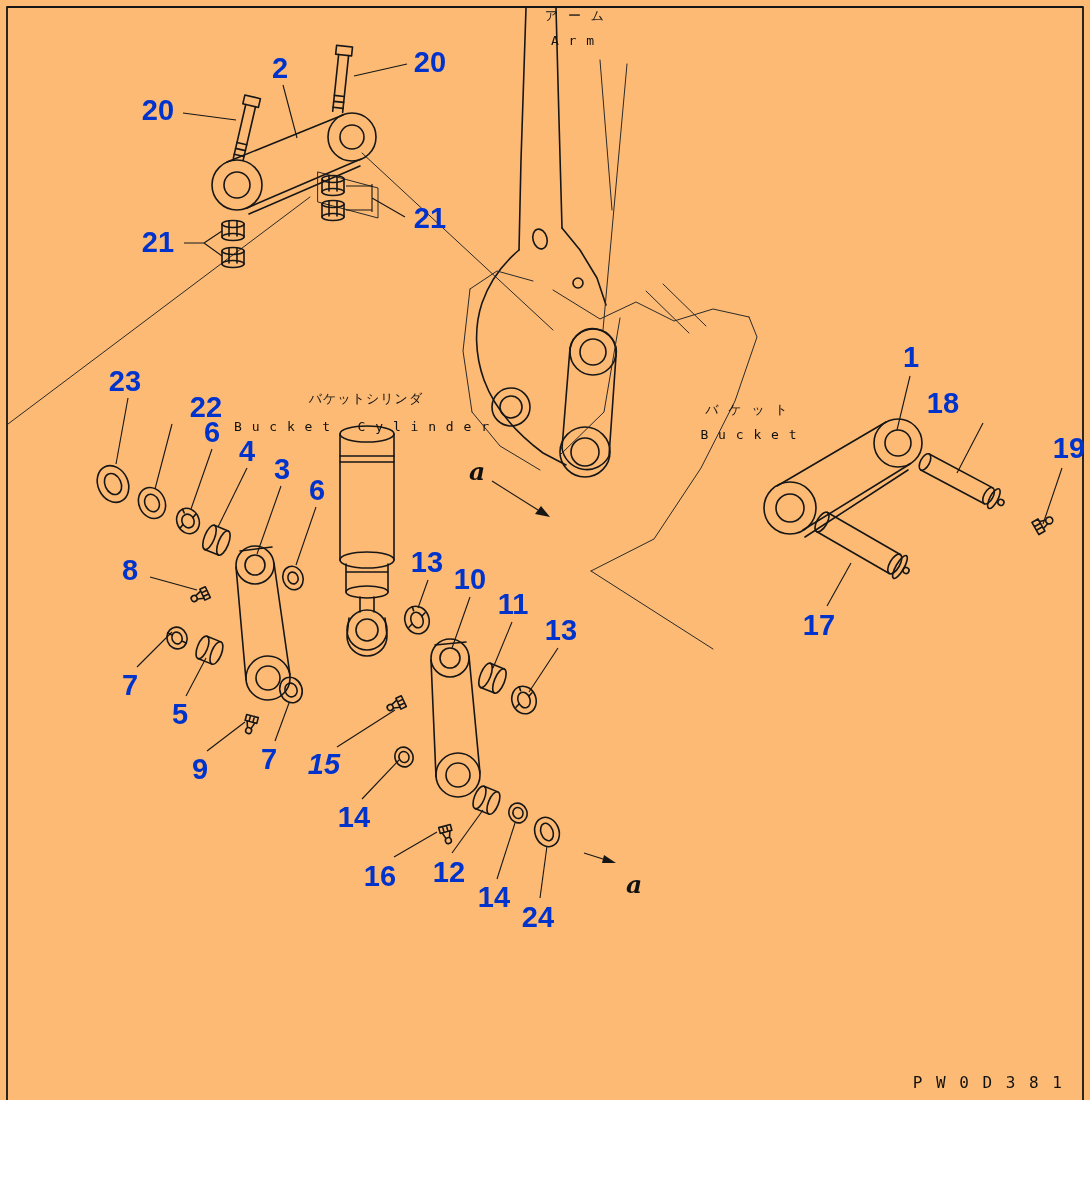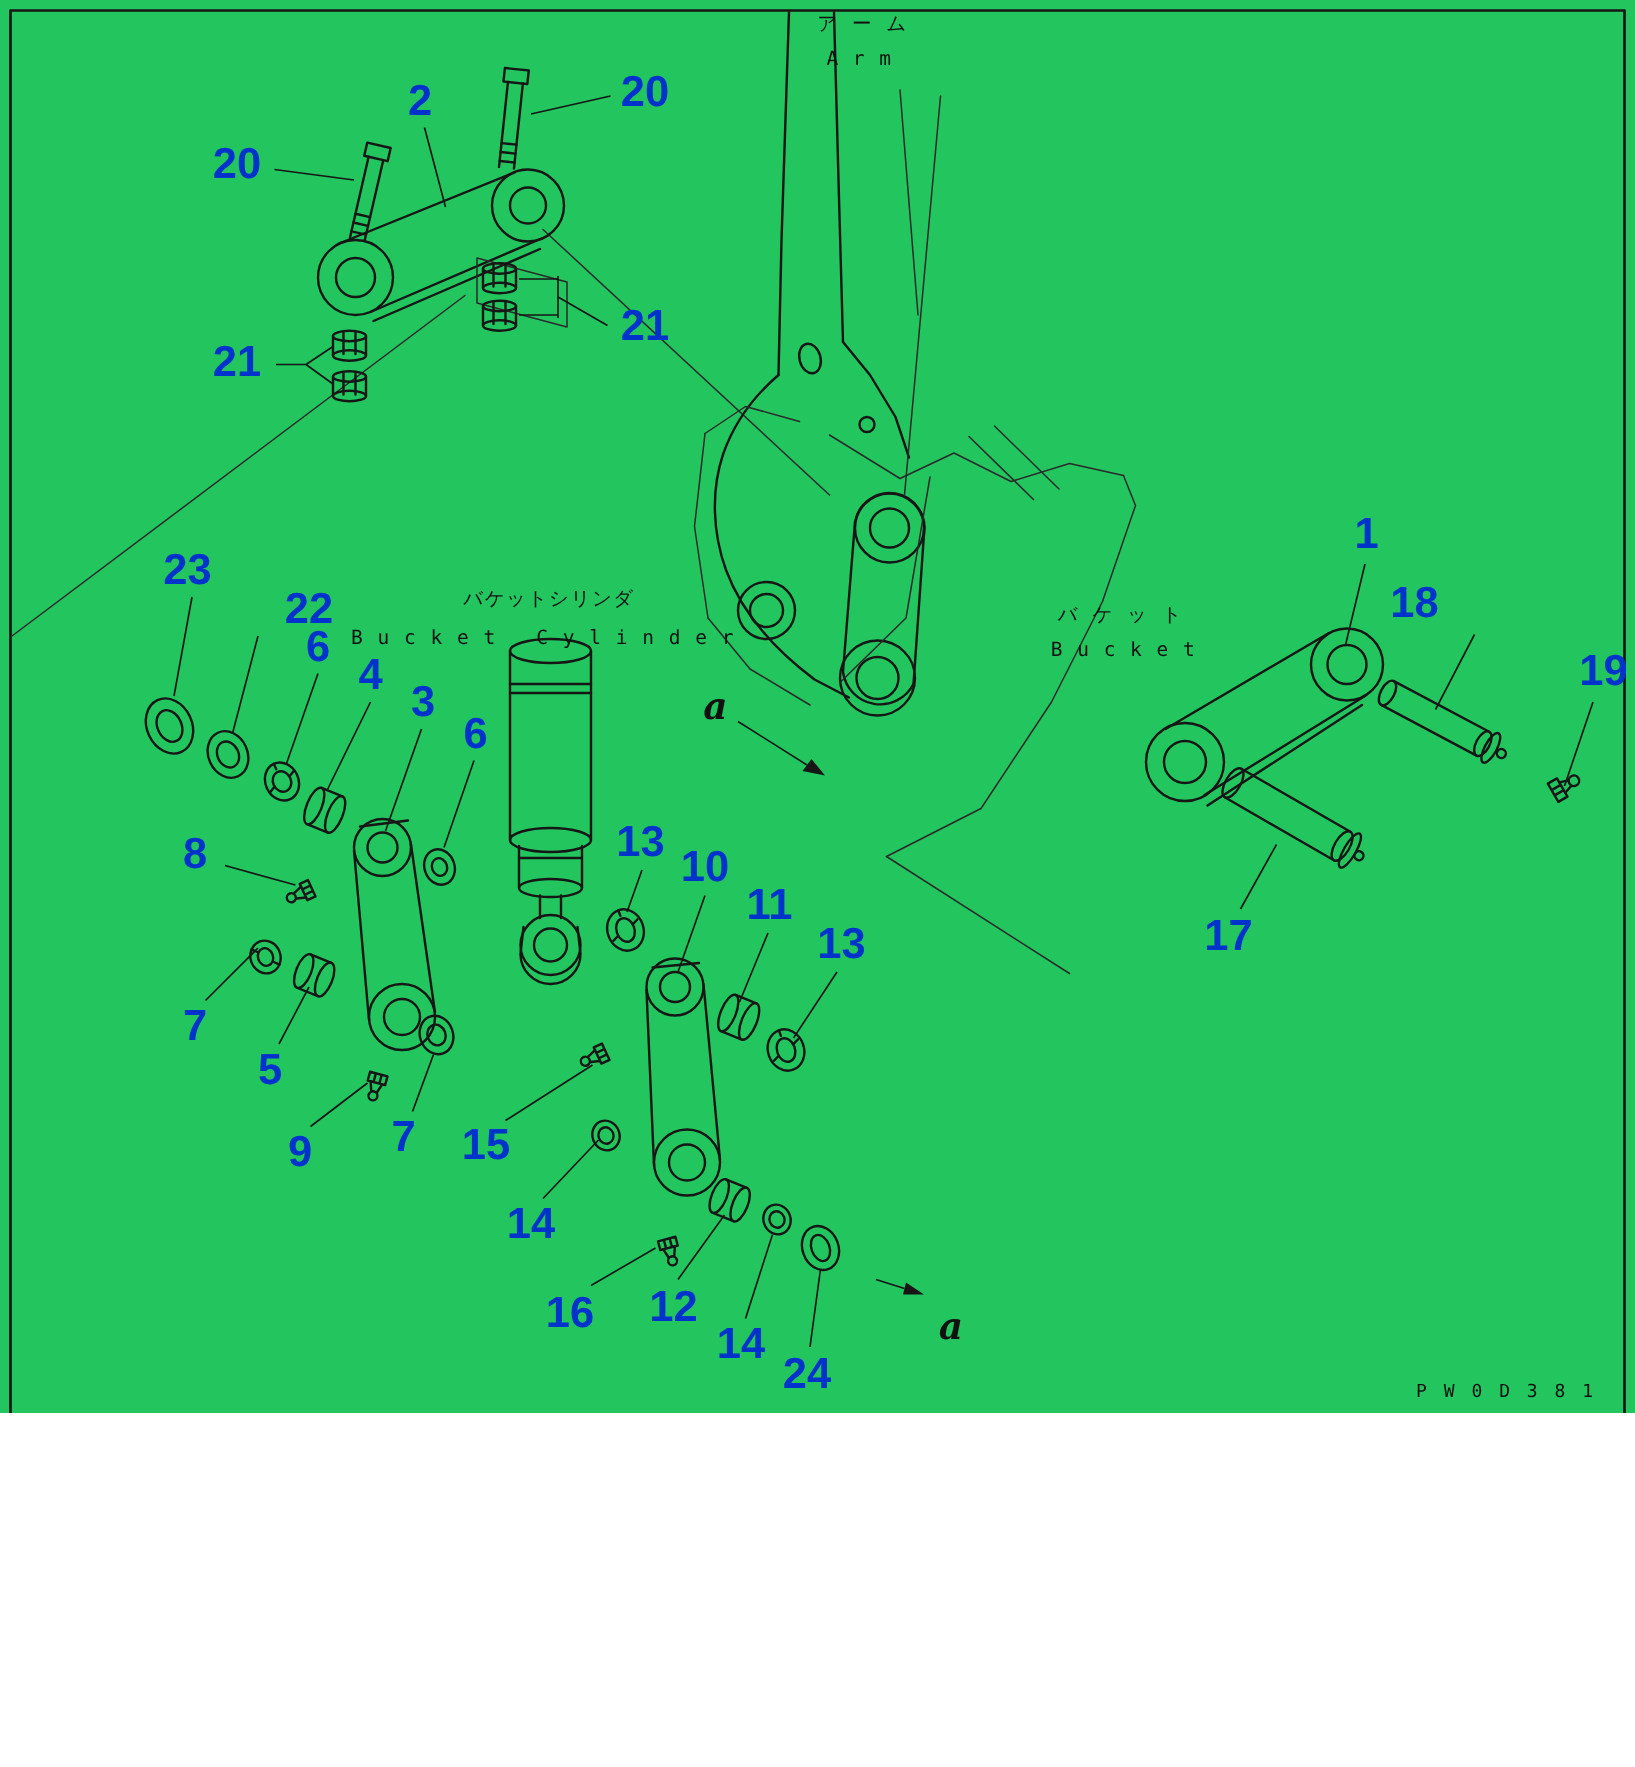--- a/index.html
+++ b/index.html
@@ -1,31 +1,31 @@
 <!DOCTYPE html>
 <html><head>
 <meta charset="utf-8">
 <style>
   html,body{margin:0;padding:0;background:#fff;}
-  .page{position:relative;width:1090px;height:942px;background:#22c55e;overflow:hidden;
+  .page{position:relative;width:1090px;height:1100px;background:#fdba74;overflow:hidden;
         font-family:"Liberation Sans",sans-serif;}
   .page svg{position:absolute;left:0;top:0;}
   .part{fill:none;stroke:#161616;stroke-width:1.6;stroke-linecap:round;stroke-linejoin:round;}
   .thin{fill:none;stroke:#2a2a2a;stroke-width:1;stroke-linecap:round;stroke-linejoin:round;}
   .leader{fill:none;stroke:#161616;stroke-width:1.1;}
   .solid{fill:#161616;stroke:none;}
   .callout{position:absolute;transform:translate(-50%,-50%);font-weight:bold;
            font-size:29px;line-height:1;font-family:"Liberation Sans",sans-serif;}
   .blabel{position:absolute;transform:translate(-50%,-50%);color:#111;
           font-family:"DejaVu Sans Mono",monospace;font-size:13px;letter-spacing:1px;
           white-space:pre;}
   .seca{position:absolute;transform:translate(-50%,-50%);color:#111;
         font-family:"DejaVu Serif",serif;font-style:italic;font-weight:600;font-size:25px;}
   .code{position:absolute;right:26px;bottom:8px;color:#111;
-        font-family:"DejaVu Sans Mono",monospace;font-size:12px;letter-spacing:2px;margin-top:48px;}
+        font-family:"DejaVu Sans Mono",monospace;font-size:16px;letter-spacing:2px;margin-top:48px;}
 </style>
 </head>
 <body>
 
 <div class="page">
 
 <svg width="1090" height="1178" viewBox="0 0 1090 1178">
 
   <rect x="7" y="7" width="1076" height="1164" class="part" style="stroke-width:1.8"></rect>
 
@@ -330,21 +330,21 @@
       <div class="callout" style="left: 317px; top: 490px; color: rgb(0, 51, 204);">6</div>
       <div class="callout" style="left: 130px; top: 570px; color: rgb(0, 51, 204);">8</div>
       <div class="callout" style="left: 427px; top: 562px; color: rgb(0, 51, 204);">13</div>
       <div class="callout" style="left: 470px; top: 579px; color: rgb(0, 51, 204); text-align: center;">10</div>
       <div class="callout" style="left: 513px; top: 604px; color: rgb(0, 51, 204);">11</div>
       <div class="callout" style="left: 561px; top: 630px; color: rgb(0, 51, 204);">13</div>
       <div class="callout" style="left: 130px; top: 685px; color: rgb(0, 51, 204);">7</div>
       <div class="callout" style="left: 180px; top: 714px; color: rgb(0, 51, 204);">5</div>
       <div class="callout" style="left: 200px; top: 769px; color: rgb(0, 51, 204);">9</div>
       <div class="callout" style="left: 269px; top: 759px; color: rgb(0, 51, 204);">7</div>
-      <div class="callout" style="left: 324px; top: 764px; color: rgb(0, 51, 204);">15</div>
+      <div class="callout" style="left: 324px; top: 764px; color: rgb(0, 51, 204); font-style: italic;">15</div>
       <div class="callout" style="left: 354px; top: 817px; color: rgb(0, 51, 204);">14</div>
       <div class="callout" style="left: 380px; top: 876px; color: rgb(0, 51, 204);">16</div>
       <div class="callout" style="left: 449px; top: 872px; color: rgb(0, 51, 204);">12</div>
       <div class="callout" style="left: 494px; top: 897px; color: rgb(0, 51, 204);">14</div>
       <div class="callout" style="left: 538px; top: 917px; color: rgb(0, 51, 204);">24</div>
       <div class="callout" style="left: 911px; top: 357px; color: rgb(0, 51, 204);">1</div>
       <div class="callout" style="left: 943px; top: 403px; color: rgb(0, 51, 204);">18</div>
       <div class="callout" style="left: 1069px; top: 448px; color: rgb(0, 51, 204);">19</div>
       <div class="callout" style="left: 819px; top: 625px; color: rgb(0, 51, 204);">17</div>
     </div>

